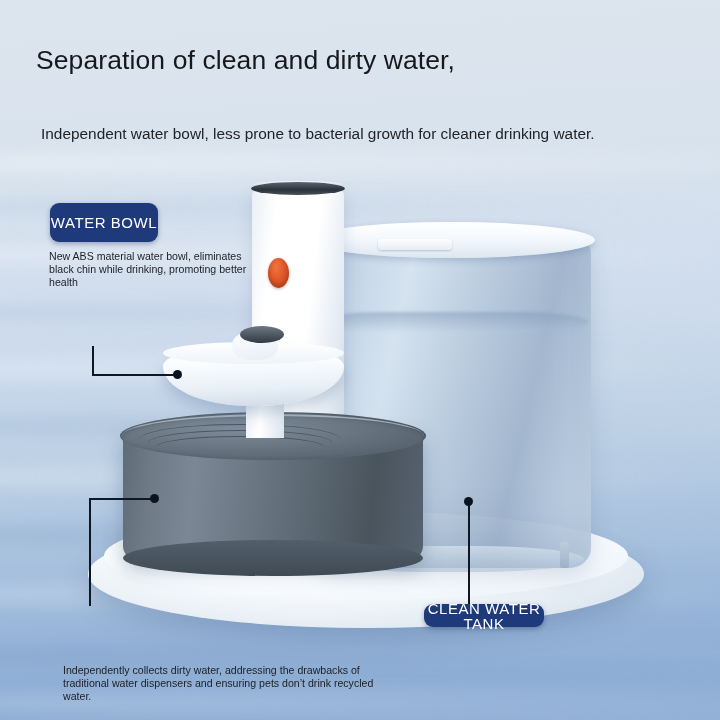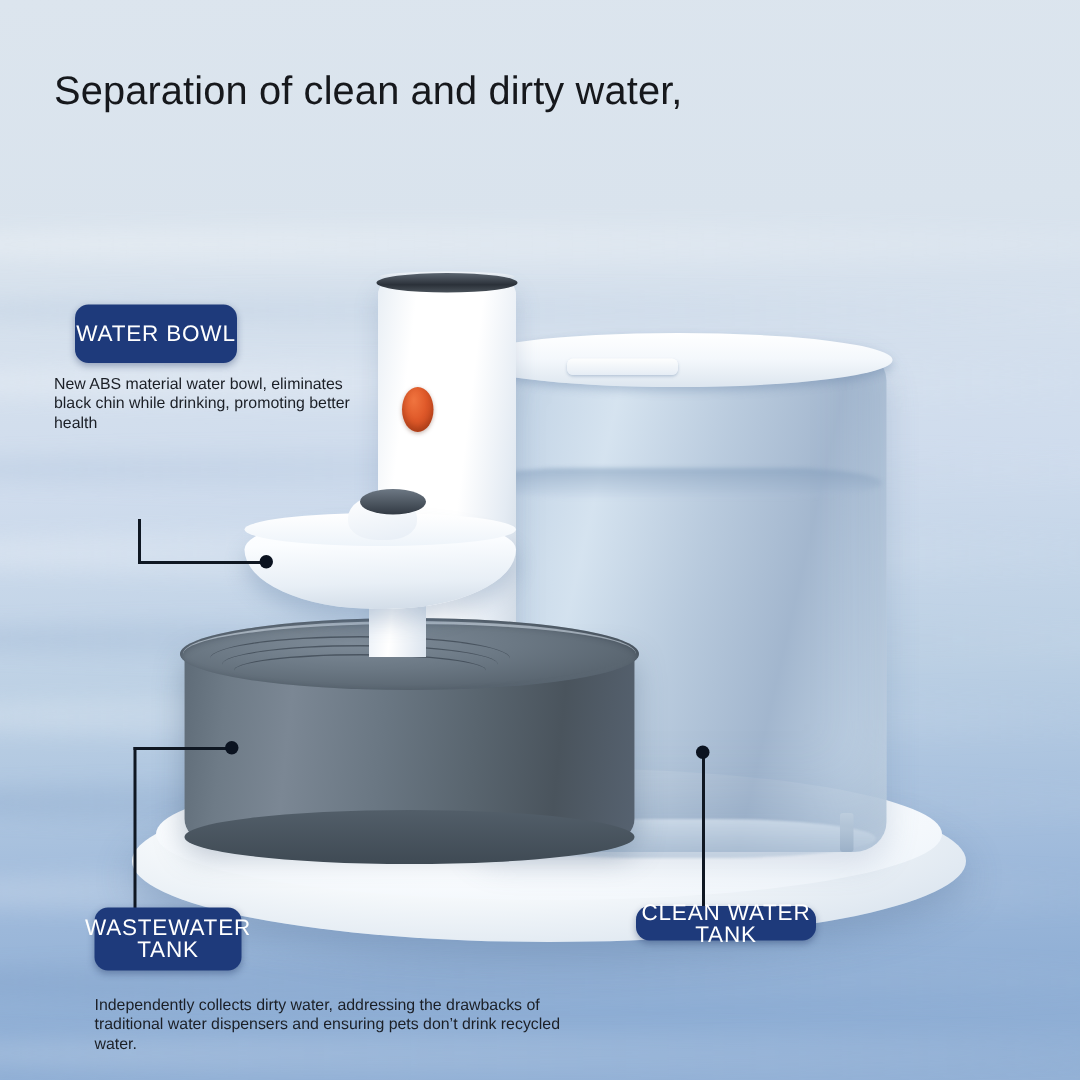--- a/index.html
+++ b/index.html
@@ -265,21 +265,21 @@
   .leader { position: absolute; }
   .leader-line { position: absolute; background: #0f1722; }
   .dot {
     position: absolute;
     width: 9px; height: 9px;
     border-radius: 50%;
     background: #0b1320;
   }
 
   #bowl-badge  { left: 50px;  top: 203px; width: 108px; height: 39px; }
-  #bowl-desc   { left: 36px;  top: 250px; width: 210px; }
+  #bowl-desc   { left: 49px;  top: 250px; width: 210px; }
   #waste-badge { left: 63px;  top: 605px; width: 98px;  height: 42px; }
   #waste-desc  { left: 63px;  top: 664px; width: 312px; }
   #clean-badge { left: 424px; top: 604px; width: 120px; height: 23px; }
   #clean-desc  { left: 418px; top: 650px; width: 240px; }
 </style>
 </head>
 <body>
 
 <div id="stage">
 
@@ -293,20 +293,21 @@
     <div class="band" style="top:462px; height:32px; background:linear-gradient(90deg,rgba(255,255,255,.42),rgba(175,198,224,.18));"></div>
     <div class="band" style="top:520px; height:30px; background:linear-gradient(90deg,rgba(120,152,192,.45),rgba(255,255,255,.10));"></div>
     <div class="band" style="top:578px; height:34px; background:linear-gradient(90deg,rgba(255,255,255,.38),rgba(160,186,216,.20));"></div>
     <div class="band" style="top:640px; height:30px; background:linear-gradient(90deg,rgba(112,146,190,.45),rgba(255,255,255,.10));"></div>
     <div class="band" style="top:688px; height:28px; background:linear-gradient(90deg,rgba(255,255,255,.34),rgba(150,178,212,.22));"></div>
   </div>
 
   <div class="headline">
     <div class="l1">Separation of clean and dirty water,</div>
   </div>
+  <div class="subhead">Independent water bowl, less prone to bacterial growth for cleaner drinking water.</div>
 
   <div class="product">
 
     <div class="base"></div>
     <div class="base-top"></div>
 
     <div class="tank"></div>
     <div class="tank-waterline"></div>
     <div class="tank-lid"></div>
     <div class="tank-lid-tab"></div>
@@ -348,18 +349,17 @@
   </div>
 
   <div class="leader">
     <div class="leader-line" style="left:468px; top:501px; width:1.6px; height:104px;"></div>
     <div class="dot" style="left:464px; top:497px;"></div>
   </div>
 
   <div class="badge" id="bowl-badge">WATER BOWL</div>
   <div class="desc" id="bowl-desc">New ABS material water bowl, eliminates black chin while drinking, promoting better health</div>
 
-  <div class="badge" id="waste-badge">WASTEWATER TANK</div>
   <div class="desc" id="waste-desc">Independently collects dirty water, addressing the drawbacks of traditional water dispensers and ensuring pets don’t drink recycled water.</div>
 
   <div class="badge" id="clean-badge">CLEAN WATER TANK</div>
 
 </div>
 
 </body></html>

